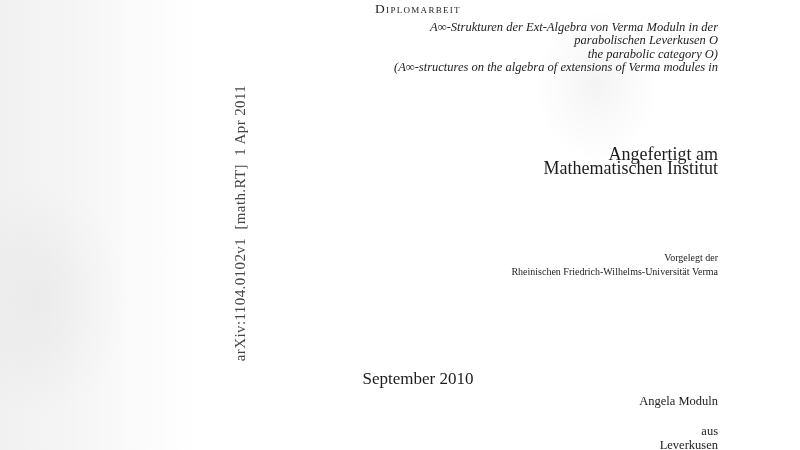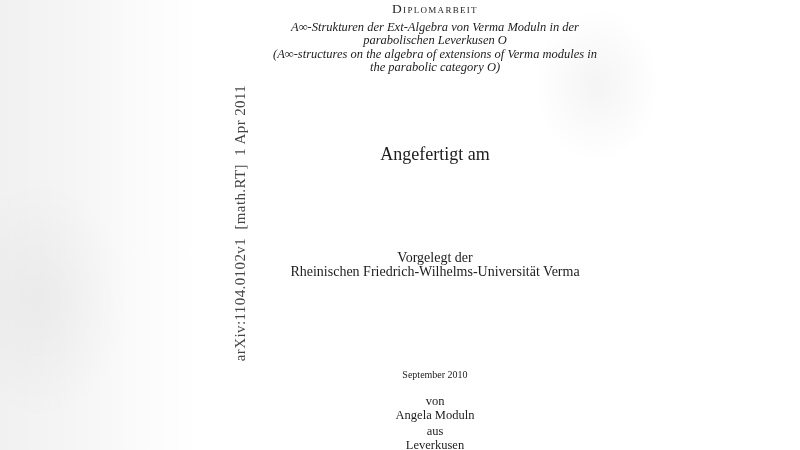--- a/index.html
+++ b/index.html
@@ -33,79 +33,79 @@
     transform: translate(-50%, -50%) rotate(-90deg);
     white-space: pre;
     font-family: "Liberation Serif", "DejaVu Serif", serif;
     font-size: 15px;
     letter-spacing: 0.4px;
     color: #454545;
   }
   
   .page-column {
     position: absolute;
-    left: 135px;
+    left: 118px;
     top: 0;
     width: 600px;
     height: 316px;
     text-align: center;
   }
   .block { position: absolute; left: 0; width: 100%; }
-  .line { line-height: 13.8px; }
+  .line { line-height: 13.8px; text-align: right; }
 
   .thesis-type {
     top: 1px;
     font-size: 13.5px;
     font-variant: small-caps;
     letter-spacing: 1.3px;
     color: #242424;
   }
   .thesis-title {
     top: 21px;
     font-style: italic;
     font-size: 12.5px;
   }
   .thesis-title .line { line-height: 13.4px; }
   .institute-block { top: 148px; font-size: 18px; }
-  .faculty-block   { top: 251px; font-size: 14px; }
-  .date-block      { top: 369px; font-size: 10px; }
+  .faculty-block   { top: 251px; font-size: 10px; }
+  .date-block      { top: 369px; font-size: 17px; }
   .author-block    { top: 395px; font-size: 12.5px; }
   .origin-block    { top: 425px; font-size: 12.5px; }
 </style>
 </head>
 <body>
 
 <div class="scan-shading"></div>
 
 <div class="arxiv-stamp">arXiv:1104.0102v1  [math.RT]  1 Apr 2011</div>
 
 <div class="page-column">
 
   <div class="block thesis-type">Diplomarbeit</div>
 
   <div class="block thesis-title">
     <div class="line">A∞-Strukturen der Ext-Algebra von Verma Moduln in der</div>
     <div class="line">parabolischen Leverkusen O</div>
+    <div class="line">the parabolic category O)</div>
     <div class="line">(A∞-structures on the algebra of extensions of Verma modules in</div>
-    <div class="line">the parabolic category O)</div>
   </div>
 
   <div class="block institute-block">
     <div class="line">Angefertigt am</div>
+    <div class="line">Mathematischen Institut</div>
   </div>
 
   <div class="block faculty-block">
     <div class="line">Vorgelegt der</div>
     <div class="line">Rheinischen Friedrich-Wilhelms-Universität Verma</div>
   </div>
 
   <div class="block date-block">September 2010</div>
 
   <div class="block author-block">
-    <div class="line">von</div>
     <div class="line">Angela Moduln</div>
   </div>
 
   <div class="block origin-block">
     <div class="line">aus</div>
     <div class="line">Leverkusen</div>
   </div>
 
 </div>
 

